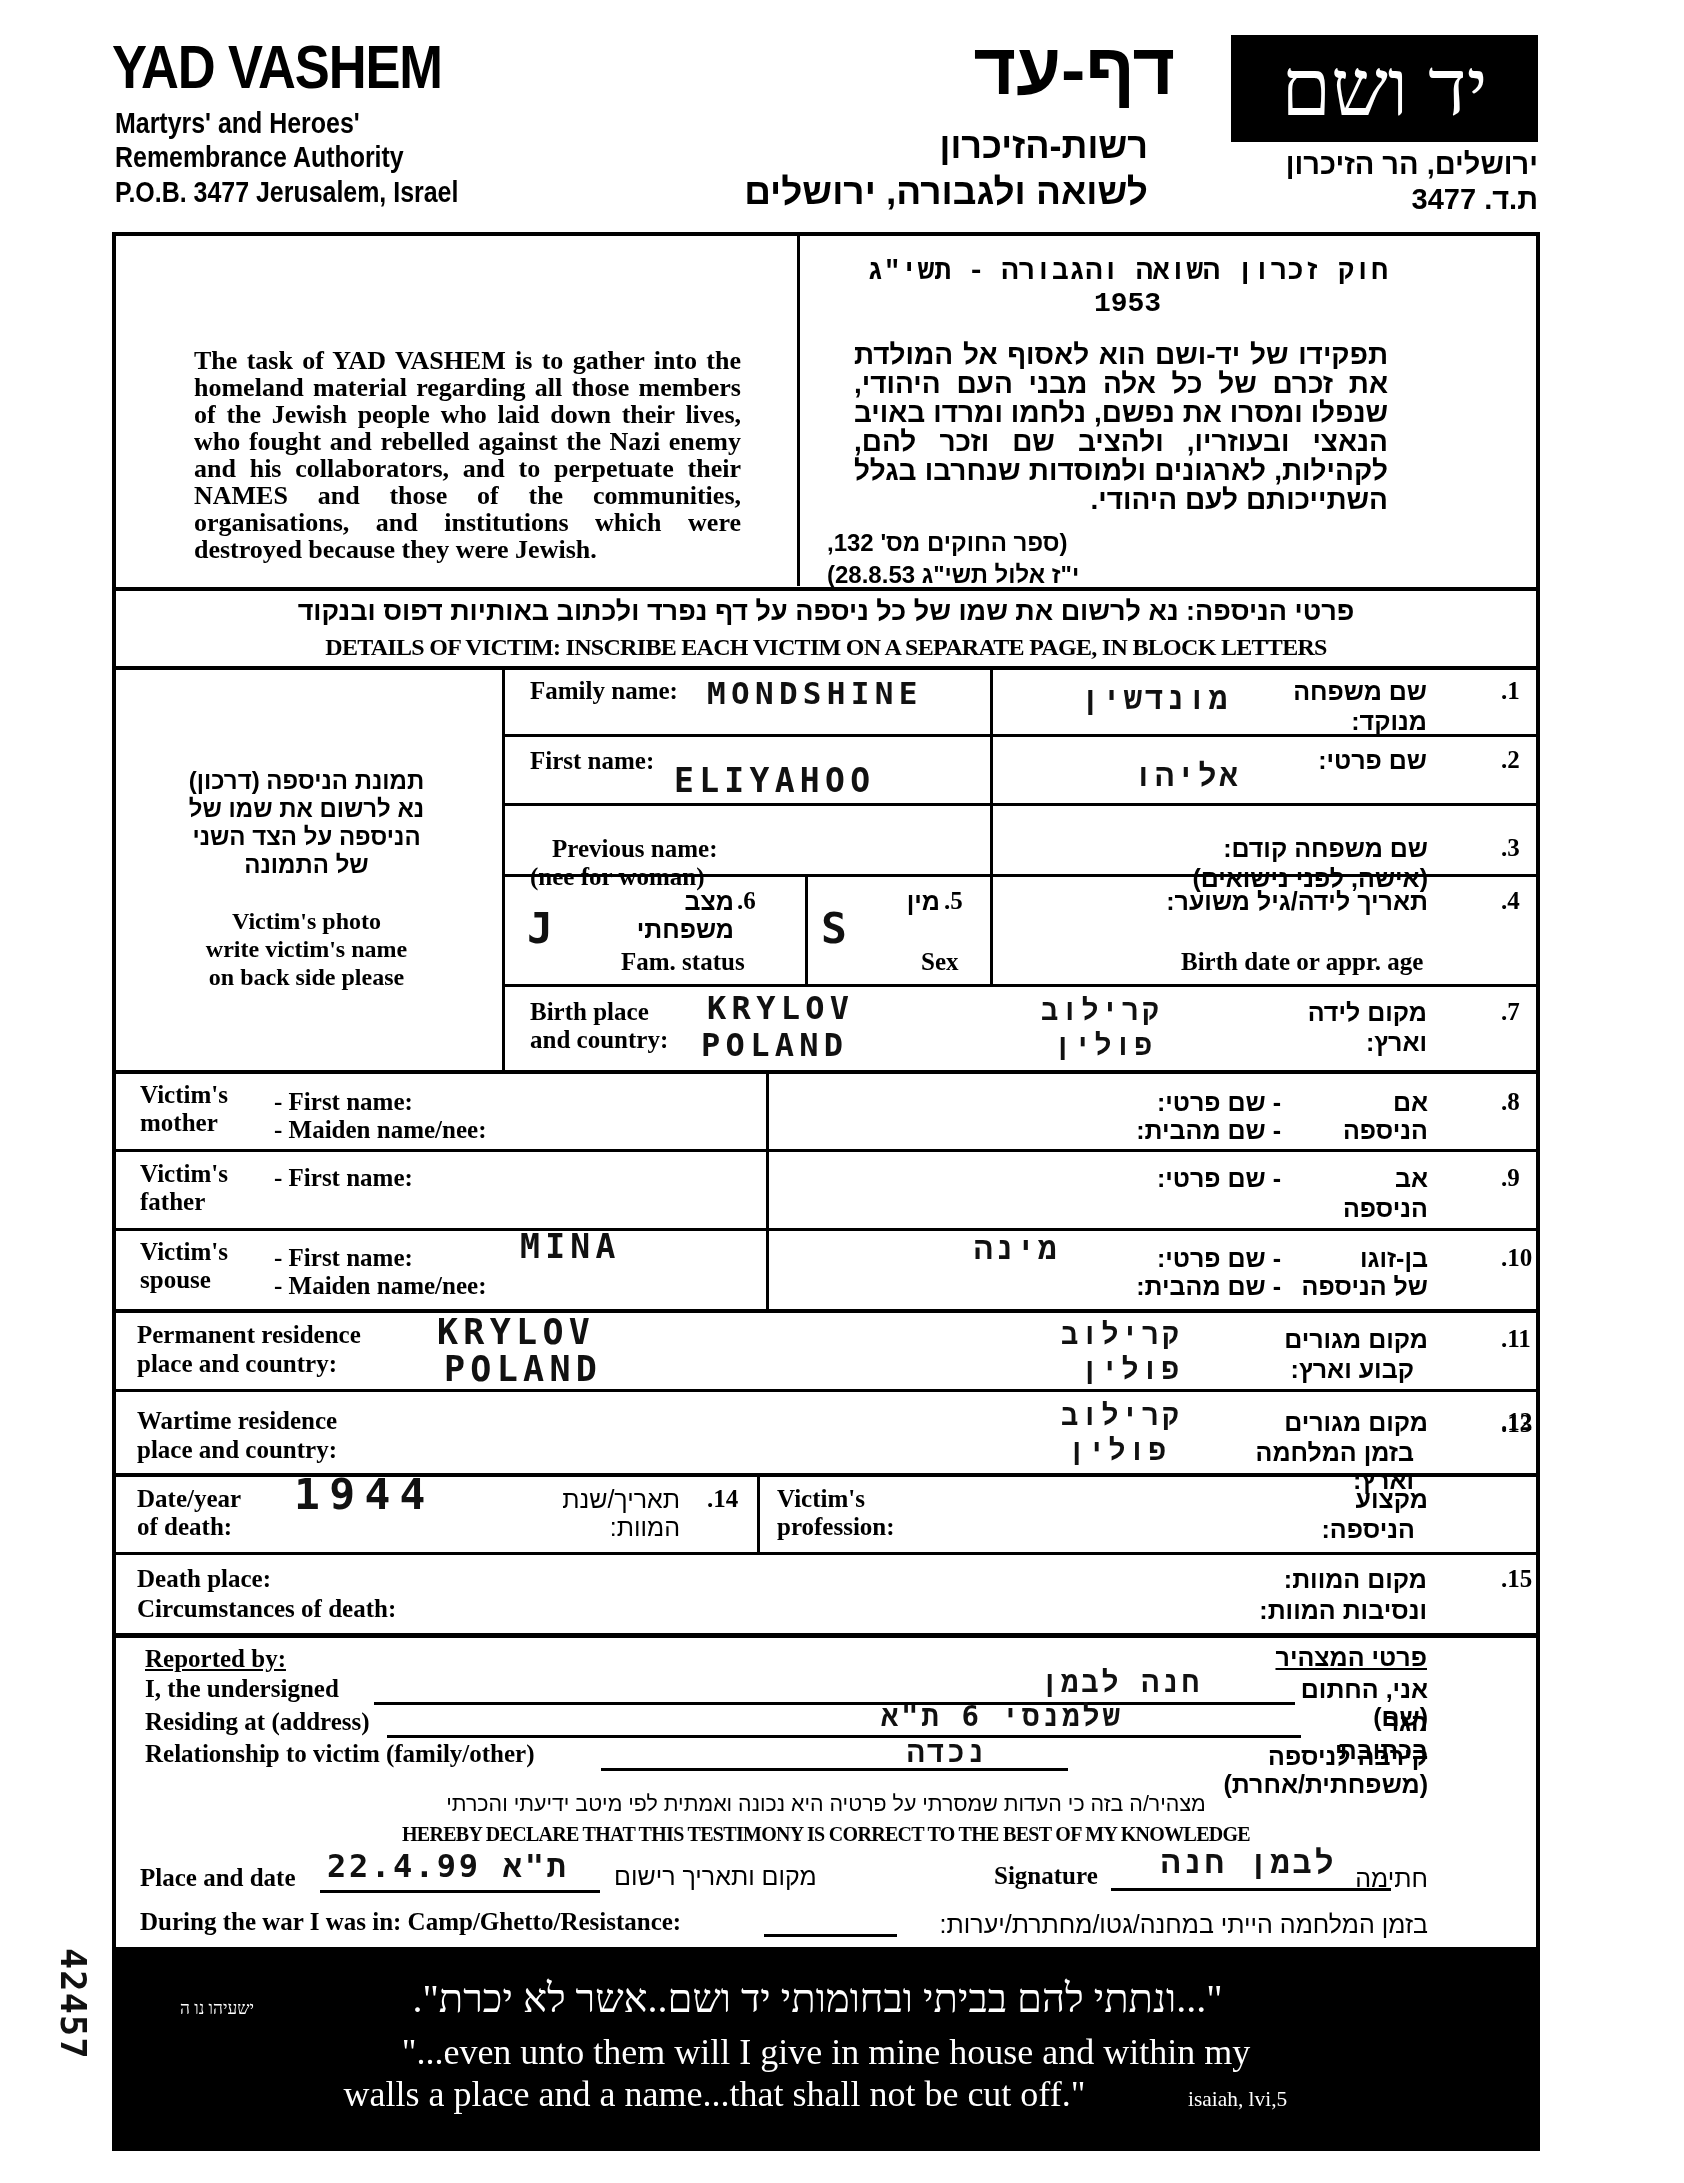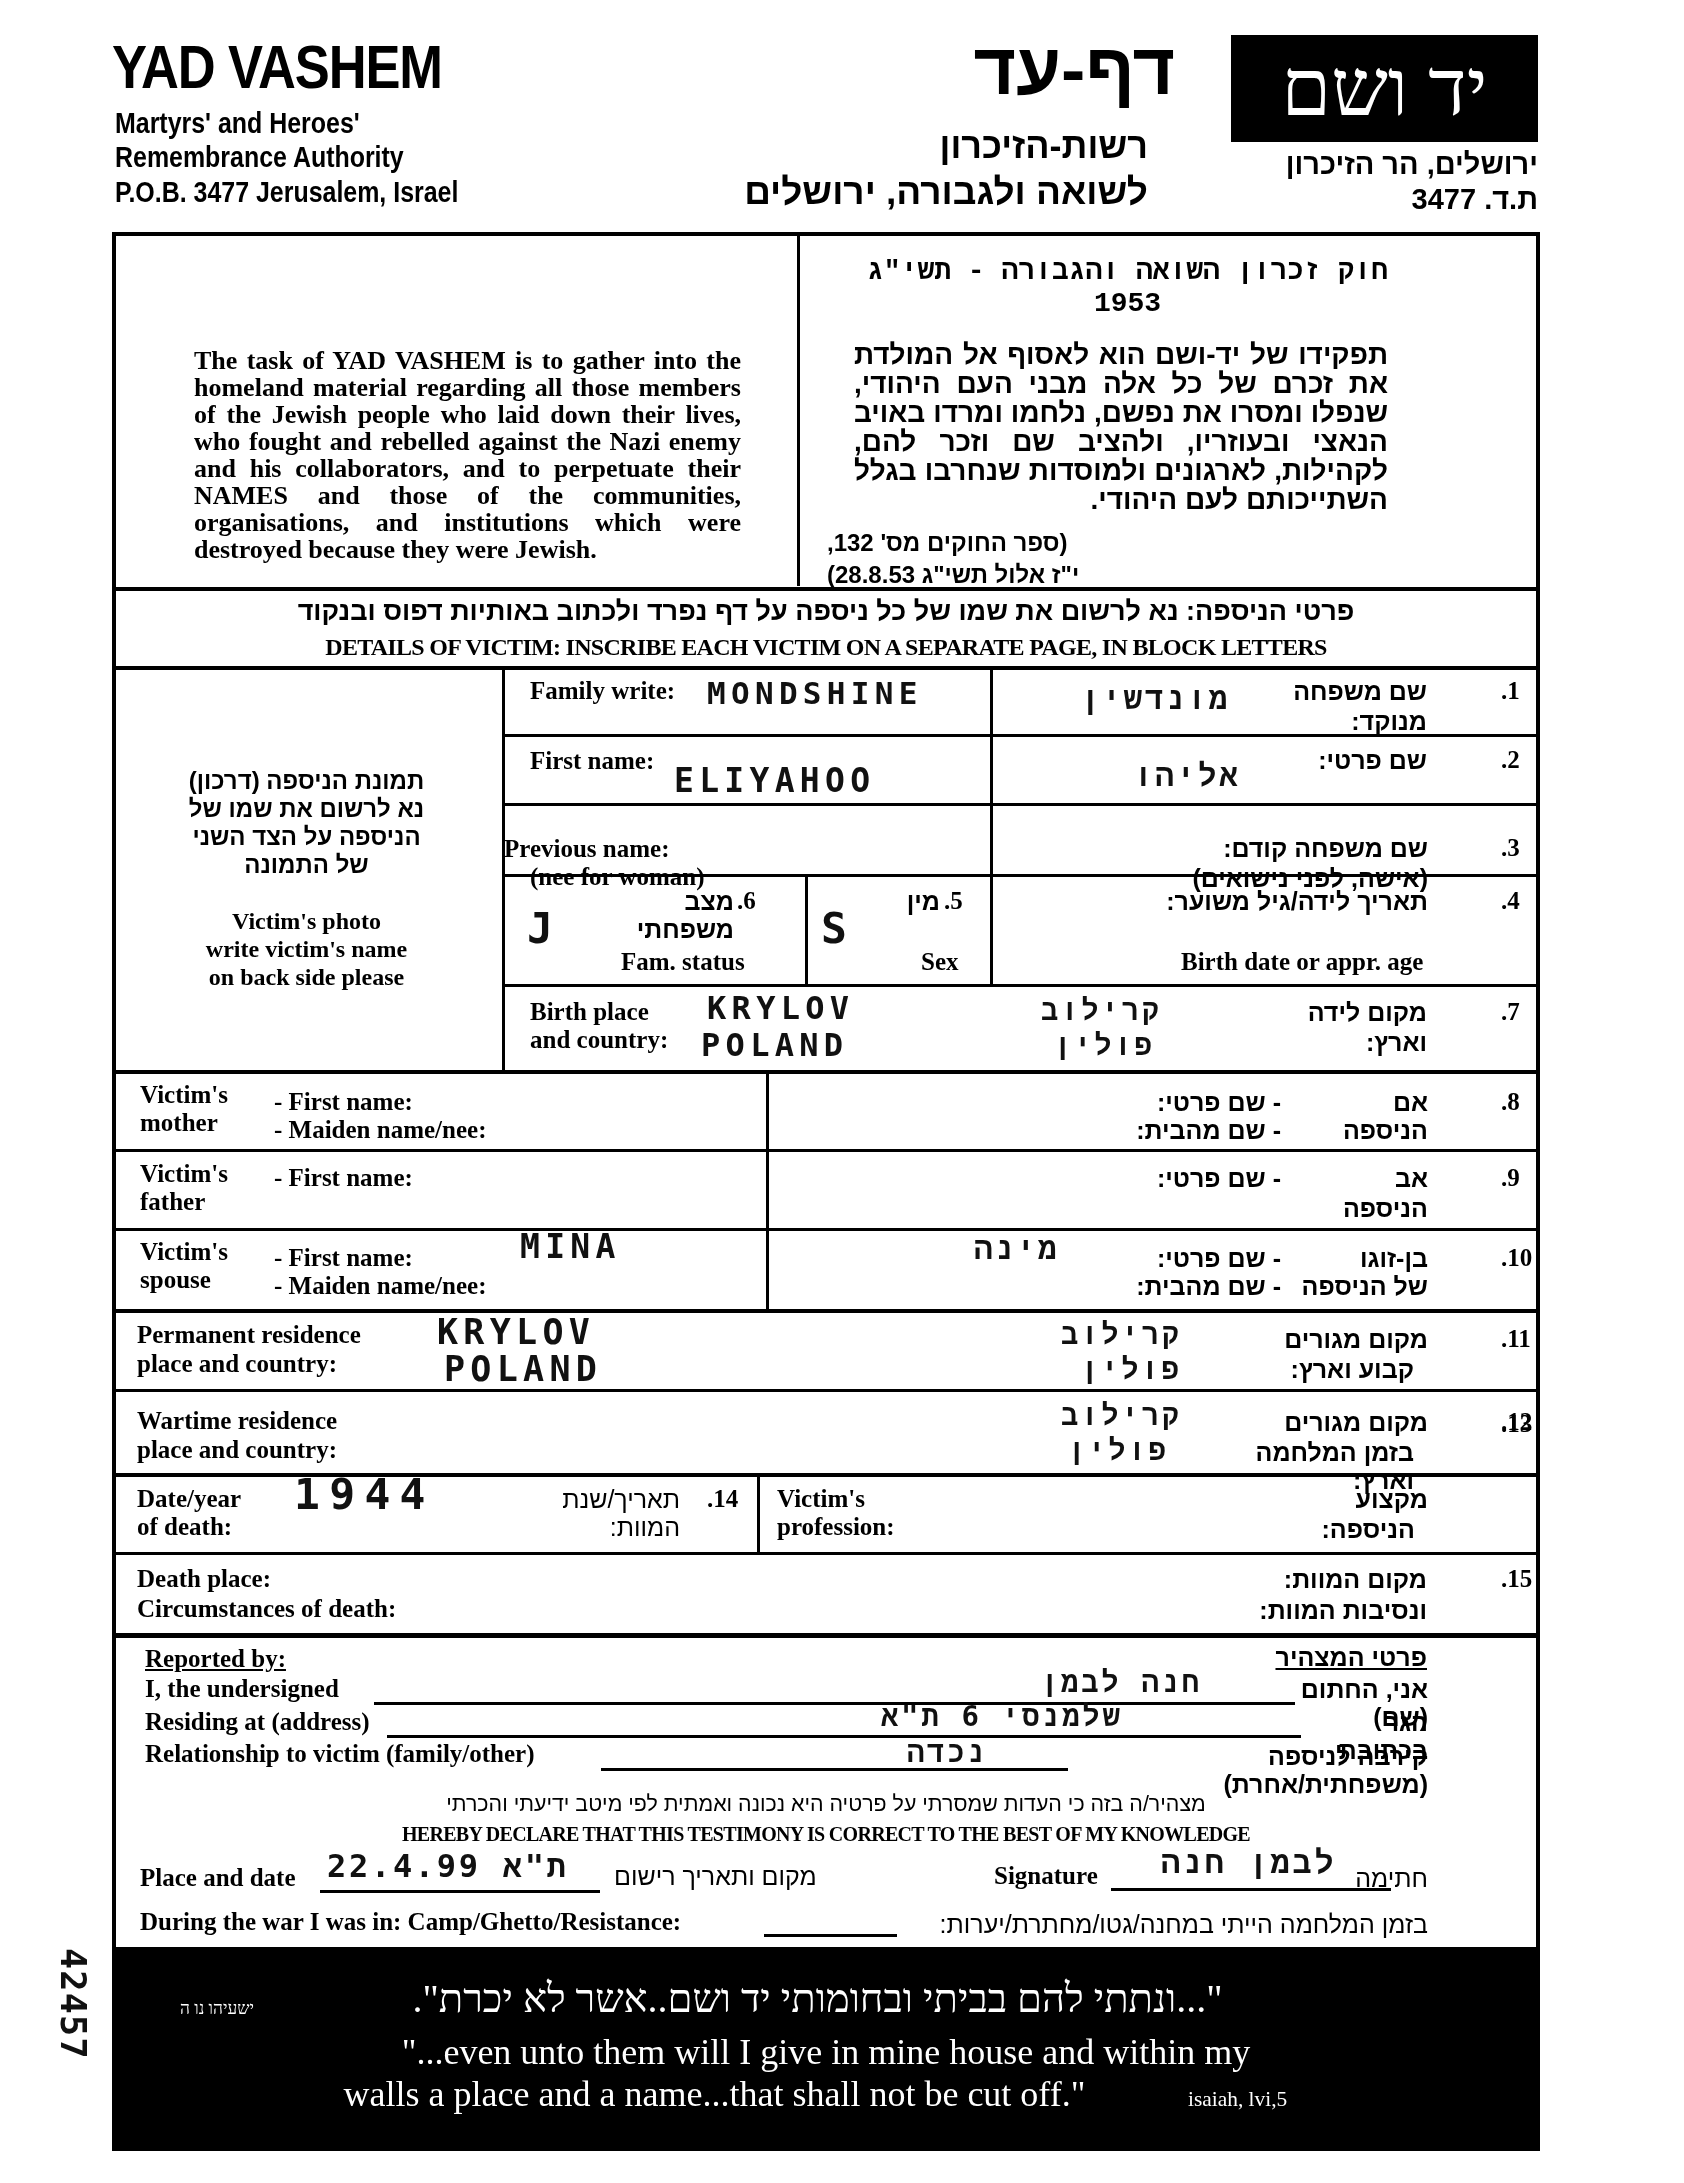--- a/index.html
+++ b/index.html
@@ -86,34 +86,34 @@
   <div>on back side please</div>
 </div>
 
 <div class="vline" style="left:990px;top:666px;height:320px"></div>
 <div class="abs" style="left:502px;top:734px;width:1038px;height:3.3px;background:#000"></div>
 <div class="abs" style="left:502px;top:803px;width:1038px;height:3.3px;background:#000"></div>
 <div class="abs" style="left:502px;top:874px;width:1038px;height:3.3px;background:#000"></div>
 <div class="vline" style="left:805px;top:874px;height:110px"></div>
 <div class="abs" style="left:502px;top:984px;width:1038px;height:3.3px;background:#000"></div>
 
-<div class="txt lbl" style="left:530px;top:677px">Family write:</div>
+<div class="txt lbl" style="left:530px;top:677px">Family name:</div>
 <div class="txt hand" style="left:707px;top:679px;font-size:31px">MONDSHINE</div>
 <div class="txt hand heb" style="left:1081px;top:684px;font-size:31px;letter-spacing:2.7px">מונדשין</div>
 <div class="txt sans heb rlbl" style="left:1254px;top:677px;width:173px">שם משפחה</div>
 <div class="txt sans heb rlbl" style="left:1254px;top:707px;width:173px">מנוקד:</div>
 <div class="txt" style="left:1501px;top:677px">.1</div>
 
 <div class="txt lbl" style="left:530px;top:747px">First name:</div>
 <div class="txt hand" style="left:674px;top:767px;font-size:33px">ELIYAHOO</div>
 <div class="txt hand heb" style="left:1134px;top:761px;font-size:31px;letter-spacing:2.7px">אליהו</div>
 <div class="txt sans heb rlbl" style="left:1254px;top:746px;width:173px">שם פרטי:</div>
 <div class="txt" style="left:1501px;top:746px">.2</div>
 
-<div class="txt lbl" style="left:504px;top:835px">Previous name:</div>
+<div class="txt lbl" style="left:552px;top:835px">Previous name:</div>
 <div class="txt lbl" style="left:530px;top:863px;font-weight:bold">(nee for woman)</div>
 <div class="txt sans heb rlbl" style="left:1134px;top:834px;width:294px">שם משפחה קודם:</div>
 <div class="txt sans heb rlbl" style="left:1134px;top:864px;width:294px">(אישה, לפני נישואים)</div>
 <div class="txt" style="left:1501px;top:834px">.3</div>
 
 <div class="txt hand" style="left:527px;top:914px;font-size:43px">J</div>
 <div class="txt sans heb rlbl" style="left:587px;top:887px;width:147px">מצב משפחתי</div>
 <div class="txt" style="left:737px;top:887px">.6</div>
 <div class="txt lbl" style="left:621px;top:948px">Fam. status</div>
 

